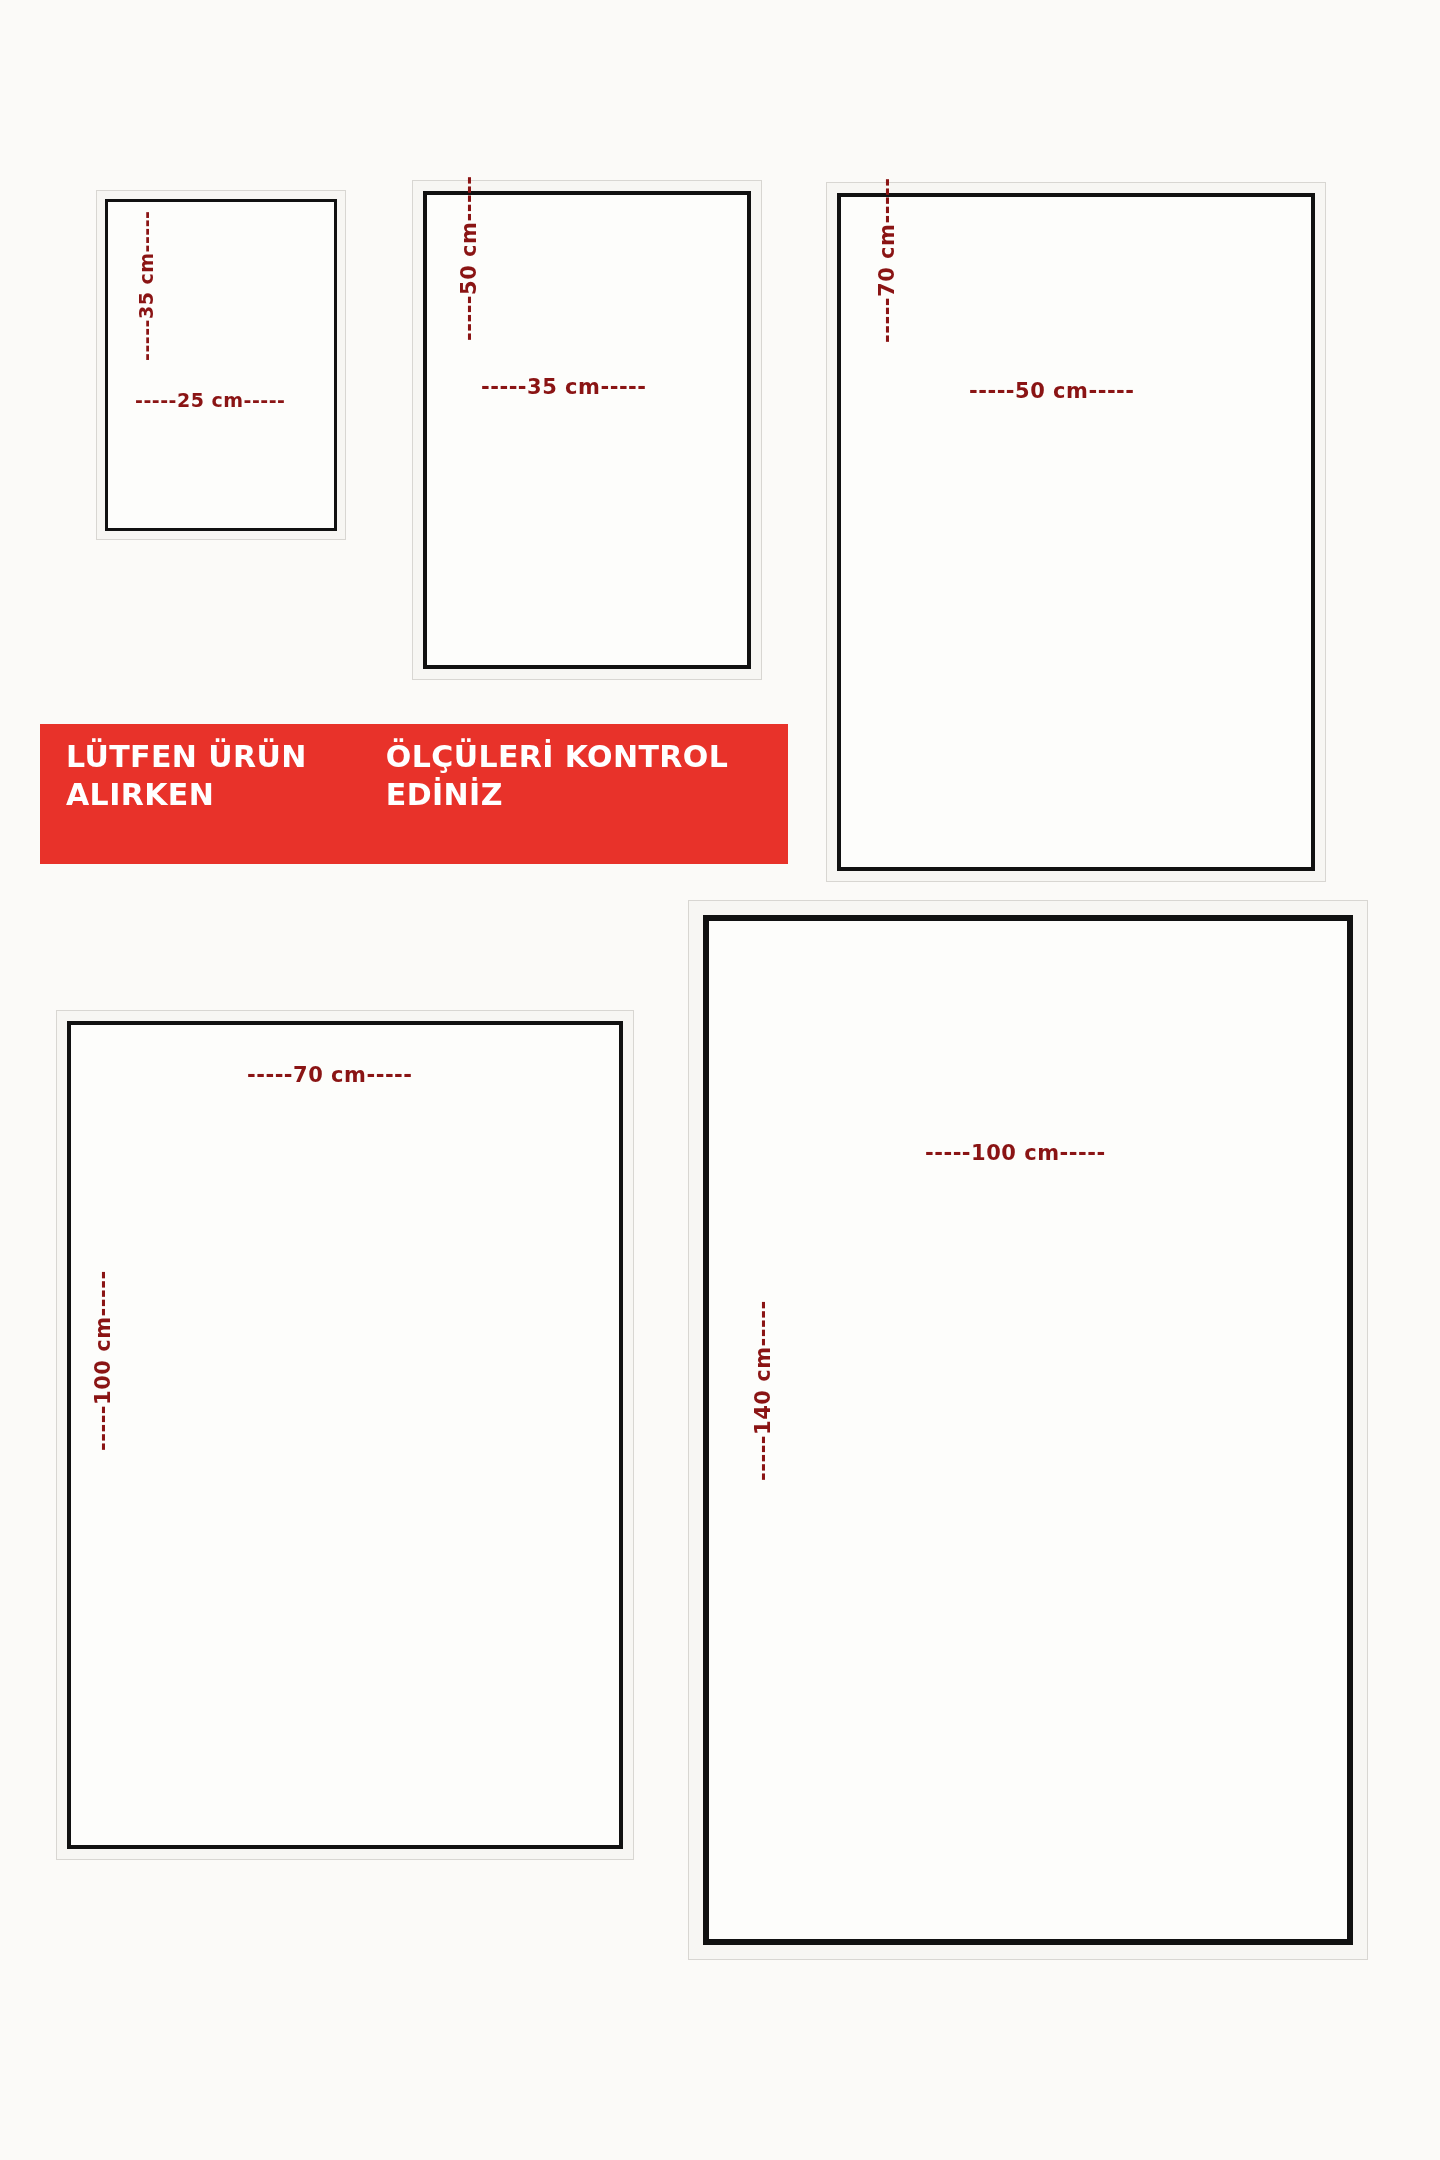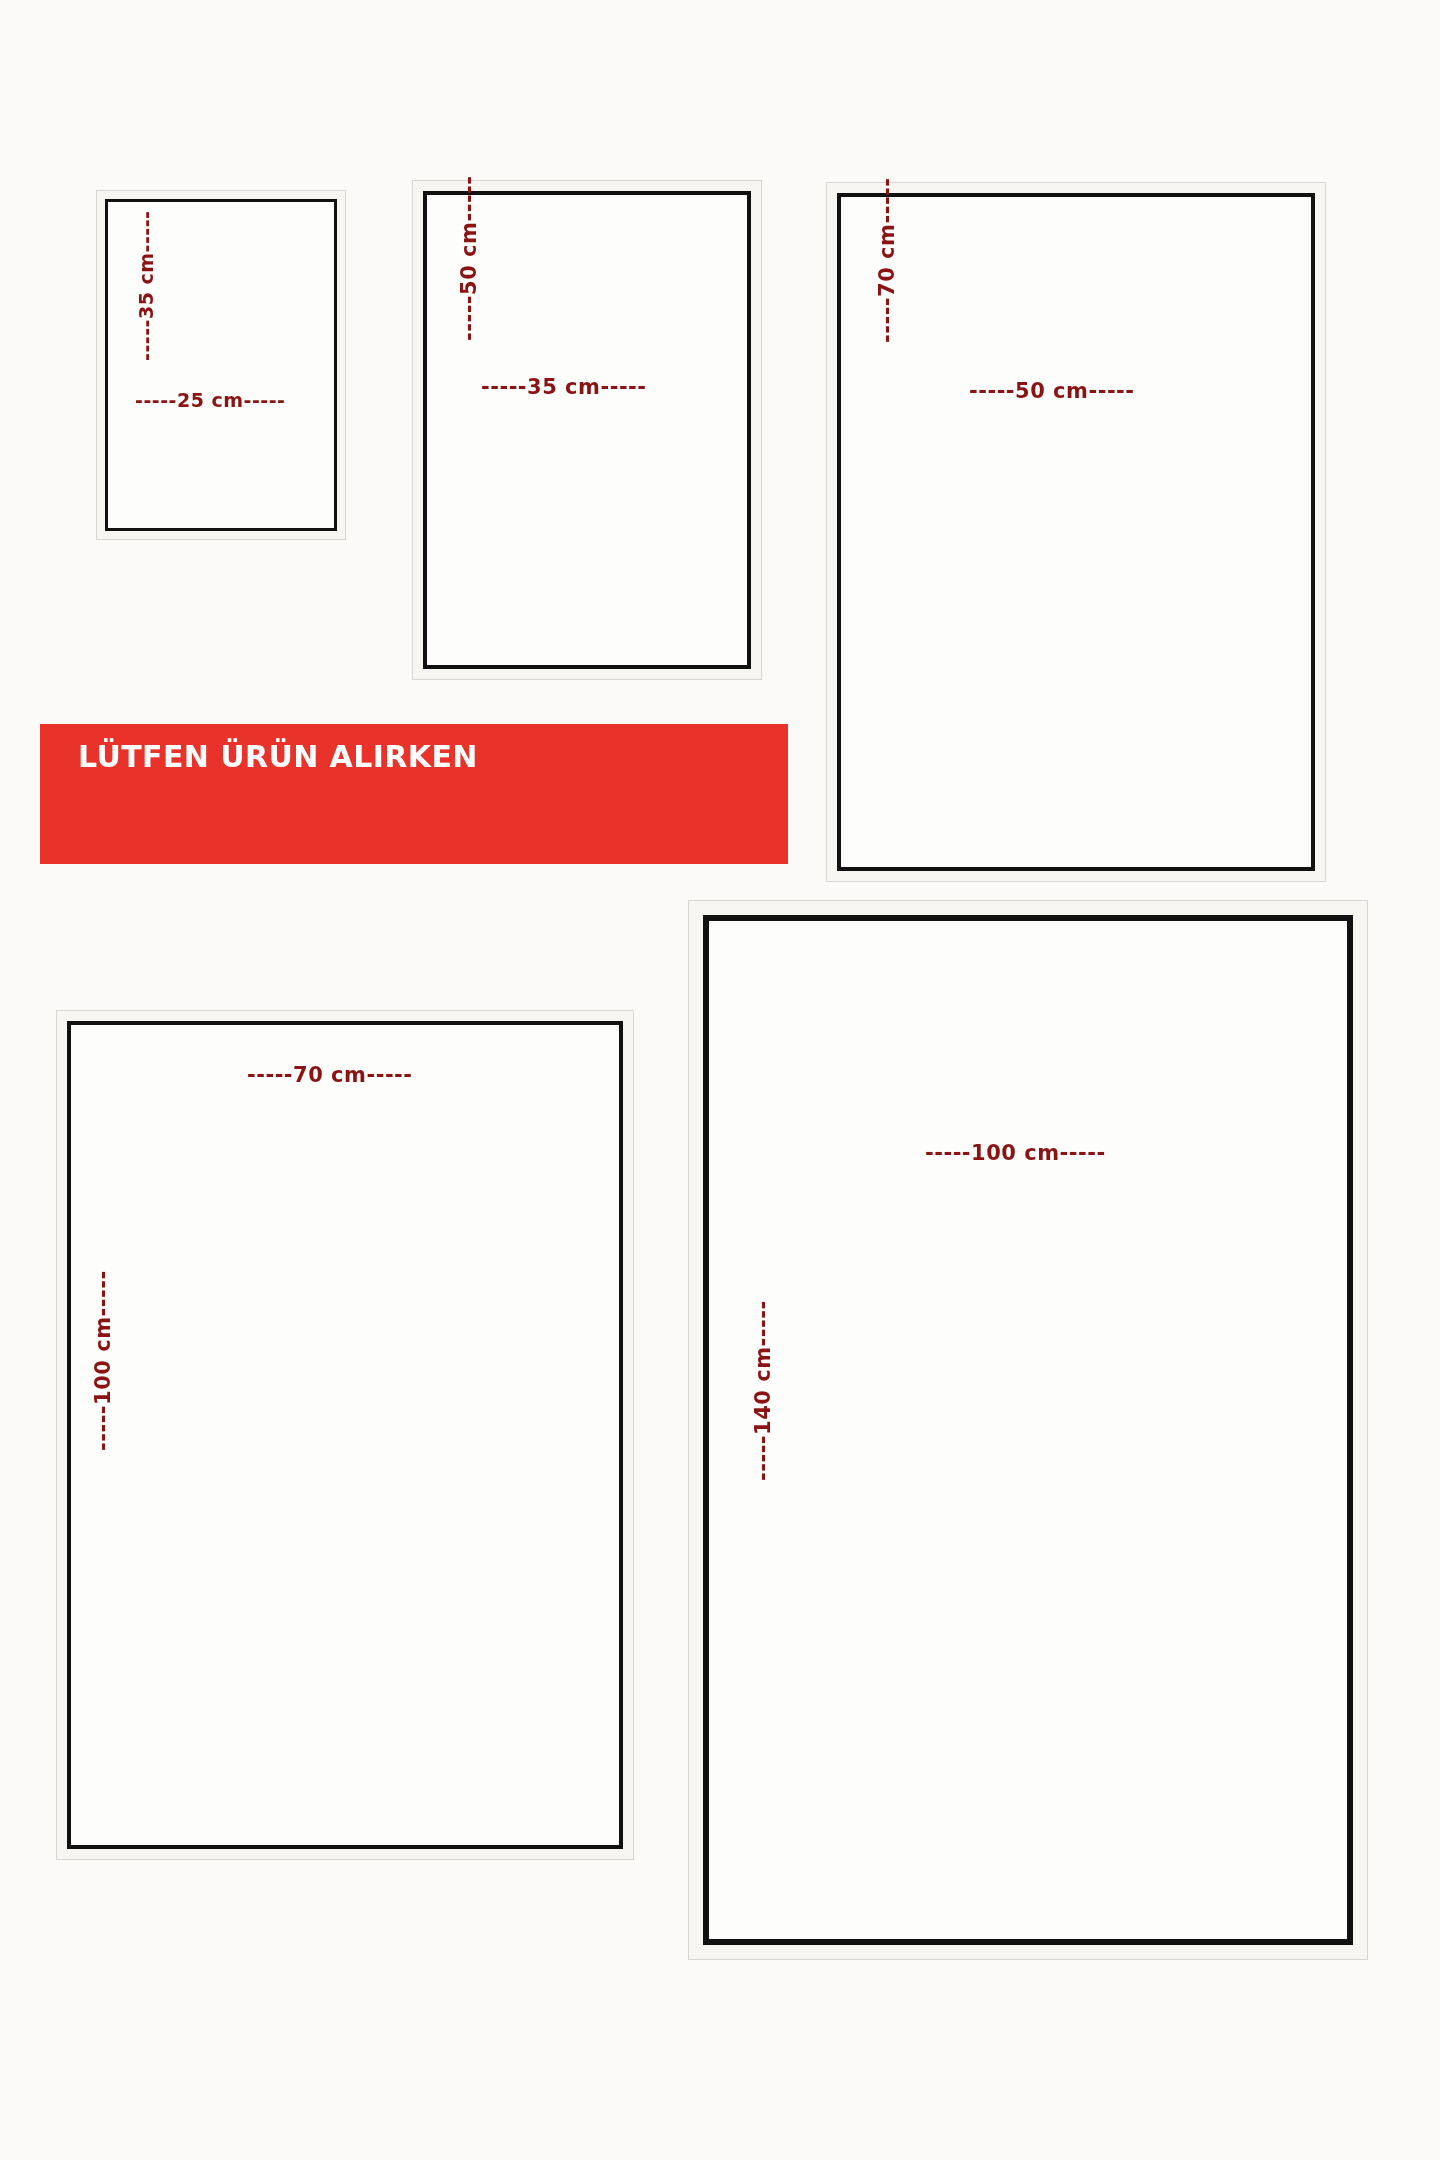--- a/index.html
+++ b/index.html
@@ -65,21 +65,21 @@
     transform: rotate(-90deg);
   }
 
   
   .banner {
     position: absolute;
     background: #e8322a;
     display: flex;
     flex-direction: row;
     justify-content: space-between;
-    padding: 14px 38px;
+    padding: 14px 26px;
     box-sizing: border-box;
   }
   .banner .line {
     color: #ffffff;
     font-family: "DejaVu Sans", sans-serif;
     font-weight: bold;
     font-size: 30px;
     line-height: 1.28;
     letter-spacing: 0.4px;
   }
@@ -102,20 +102,21 @@
   </div>
 
   <div class="frame" style="left:826px; top:182px; width:500px; height:700px;">
     <div class="inner"></div>
     <div class="dim" style="left:142px; top:196px; font-size:21px;">-----50 cm-----</div>
     <div class="dim vertical" style="left:48px; top:160px; font-size:21px;">-----70 cm-----</div>
   </div>
 
   <div class="banner" style="left:40px; top:724px; width:748px; height:140px;">
     <div class="line">LÜTFEN ÜRÜN ALIRKEN</div>
+    <div class="line">ÖLÇÜLERİ KONTROL EDİNİZ</div>
   </div>
 
   <div class="frame thick" style="left:688px; top:900px; width:680px; height:1060px;">
     <div class="inner"></div>
     <div class="dim" style="left:236px; top:240px; font-size:21px;">-----100 cm-----</div>
     <div class="dim vertical" style="left:62px; top:580px; font-size:21px;">-----140 cm-----</div>
   </div>
 
   <div class="frame" style="left:56px; top:1010px; width:578px; height:850px;">
     <div class="inner"></div>

